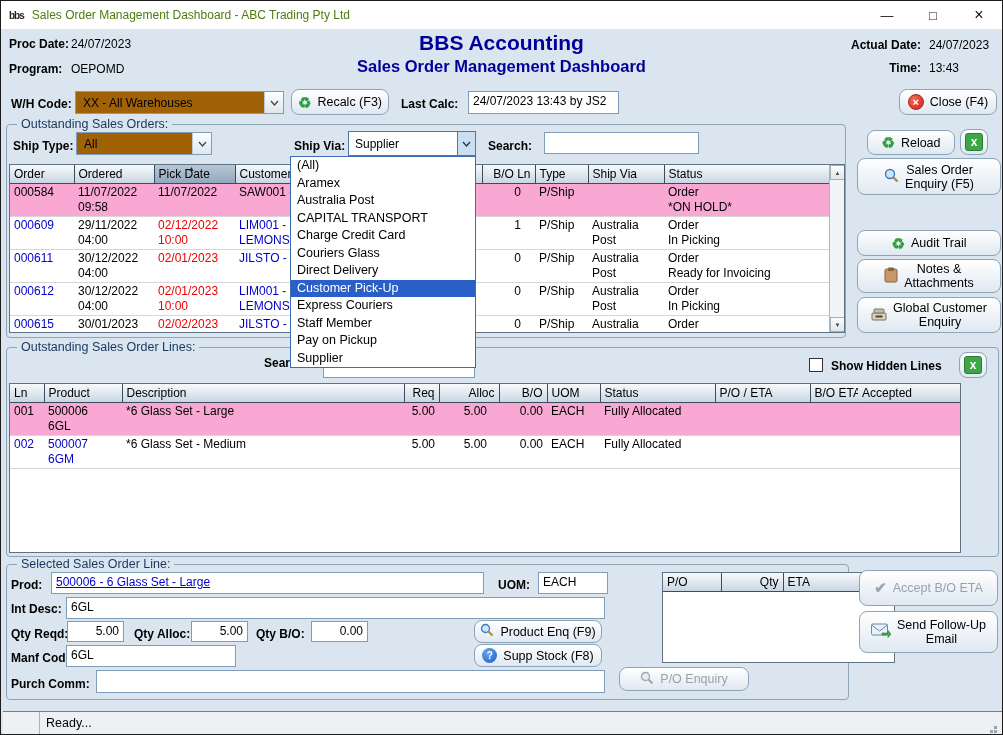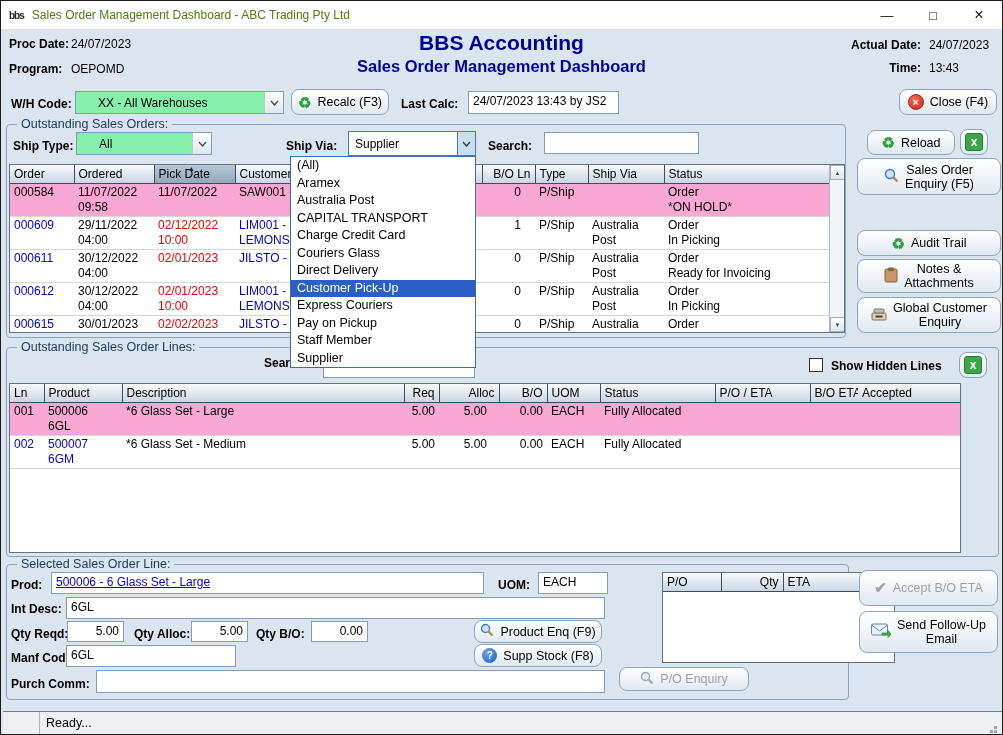--- a/index.html
+++ b/index.html
@@ -11,21 +11,21 @@
   .appicon{margin:0 8px;font-size:10px;font-weight:bold;color:#222;letter-spacing:-1px;}
   .wtitle{font-size:12px;color:#4d7c0f;}
   .wbtns{margin-left:auto;display:flex;}
   .wbtn{width:46px;height:28px;display:flex;align-items:center;justify-content:center;font-size:13px;color:#111;cursor:pointer;}
   
   .h1{position:absolute;left:0;right:0;top:30px;text-align:center;font-size:21px;font-weight:bold;color:#000099;}
   .h2{position:absolute;left:0;right:0;top:56px;text-align:center;font-size:16.5px;font-weight:bold;color:#000099;}
   
   .inputbox{position:absolute;background:#fff;border:1px solid #7f9db9;box-sizing:border-box;font-size:12px;padding:2px 4px;color:#000;}
   input.inputbox{outline:none;}
-  .select{position:absolute;background:#86efac;border:1px solid #7f9db9;box-sizing:border-box;font-size:12px;display:flex;align-items:center;padding-left:22px;color:#000;}
+  .select{position:absolute;background:#a16207;border:1px solid #7f9db9;box-sizing:border-box;font-size:12px;display:flex;align-items:center;padding-left:7px;color:#000;}
   .select .arr{position:absolute;right:0;top:0;bottom:0;width:18px;display:flex;align-items:center;justify-content:center;background:linear-gradient(#fefefe,#dde7f0);border-left:1px solid #b9c8d4;}
   .btn{position:absolute;display:flex;align-items:center;justify-content:center;gap:6px;background:linear-gradient(#ffffff,#dfe8f1);border:1px solid #8ea4b8;border-radius:8px;font-size:12.5px;box-sizing:border-box;cursor:pointer;color:#000;text-align:center;}
   .btn.disabled{color:#98a2ac;cursor:default;}
   .btn .two{line-height:14px;}
   .fieldset{position:absolute;border:1px solid #90a4b8;border-radius:4px;box-sizing:border-box;}
   .legend{position:absolute;top:-8px;left:10px;background:#dbe5f0;padding:0 4px;color:#17375E;font-size:12.5px;white-space:nowrap;}
   
   .grid{position:absolute;background:#fff;border:1px solid #5f7183;box-sizing:border-box;overflow:hidden;}
   table{border-collapse:collapse;table-layout:fixed;font-size:12px;}
   th{background:linear-gradient(#f7fafc,#c9d6e2);border-right:1px solid #3c4c5c;border-bottom:1px solid #3c4c5c;font-weight:normal;text-align:left;padding:0 4px 2px 4px;height:18px;position:relative;white-space:nowrap;overflow:hidden;vertical-align:bottom;box-sizing:border-box;}
@@ -113,21 +113,21 @@
   <span class="lbl" style="left:12px;top:138px;">Ship Type:</span>
   <div class="select" style="left:75px;top:131px;width:136px;height:23px;">
     <span>All</span>
     <span class="arr">
         <svg width="9" height="6">
           <path d="M1 1 L4.5 5 L8 1" stroke="#444" fill="none" stroke-width="1.3"></path>
         </svg>
       </span>
   </div>
 
-  <span class="lbl" style="left:285px;top:138px;">Ship Via:</span>
+  <span class="lbl" style="left:293px;top:138px;">Ship Via:</span>
   <div class="combo" style="left:347px;top:130px;width:128px;height:25px;">
     <span>Supplier</span>
     <span class="carr">
         <svg width="9" height="6">
           <path d="M1 1 L4.5 5 L8 1" stroke="#234" fill="none" stroke-width="1.3"></path>
         </svg>
       </span>
   </div>
 
   <span class="lbl" style="left:487px;top:138px;">Search:</span>
@@ -324,22 +324,22 @@
   <div class="ddl">
     <div class="item">(All)</div>
     <div class="item">Aramex</div>
     <div class="item">Australia Post</div>
     <div class="item">CAPITAL TRANSPORT</div>
     <div class="item">Charge Credit Card</div>
     <div class="item">Couriers Glass</div>
     <div class="item">Direct Delivery</div>
     <div class="item hl">Customer Pick-Up</div>
     <div class="item">Express Couriers</div>
+    <div class="item">Staff Member</div>
     <div class="item">Pay on Pickup</div>
-    <div class="item">Staff Member</div>
     <div class="item">Supplier</div>
   </div>
 
   <div class="btn" style="left:866px;top:129px;width:88px;height:25px;">
     <span class="ic-recycle">♻</span>
     <span>Reload</span>
   </div>
   <div class="btn" style="left:959px;top:128px;width:28px;height:26px;">
     <span class="ic-excel">x</span>
   </div>

